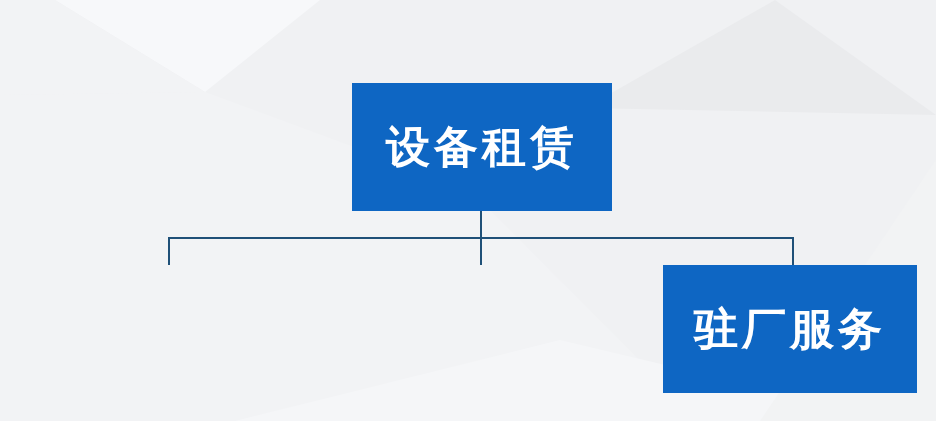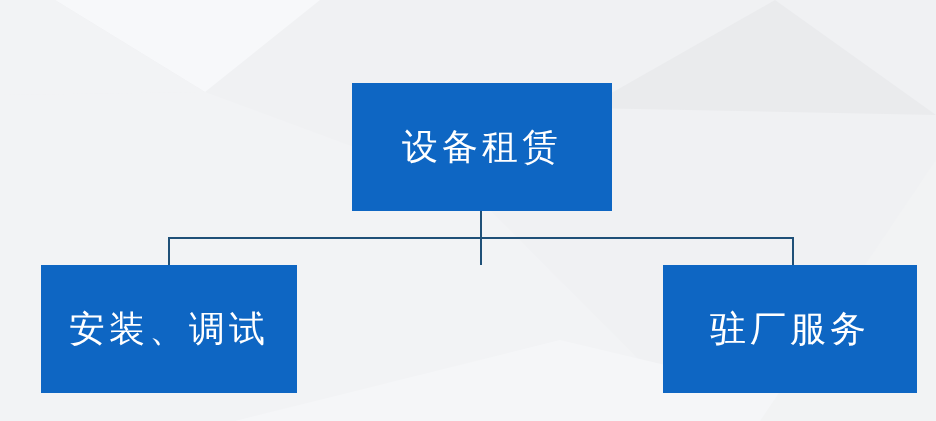--- a/index.html
+++ b/index.html
@@ -24,22 +24,22 @@
     width: 936px; height: 421px;
     display: block;
   }
   .node {
     position: absolute;
     background: var(--box-fill);
     color: var(--box-text);
     display: flex;
     align-items: center;
     justify-content: center;
-    font-weight: normal;
-    font-size: 36px;
+    font-weight: bold;
+    font-size: 44px;
     letter-spacing: 4px;
     line-height: 1;
     text-align: center;
     white-space: nowrap;
   }
   .node-root   { left: 352px; top: 83px;  width: 260px; height: 128px; }
   .node-child1 { left: 41px;  top: 265px; width: 256px; height: 128px; }
   .node-child2 { left: 353px; top: 265px; width: 255px; height: 128px; }
   .node-child3 { left: 663px; top: 265px; width: 254px; height: 128px; }
   .connector {
@@ -70,22 +70,19 @@
   <div class="connector conn-stem"></div>
   <div class="connector conn-horizontal"></div>
   <div class="connector conn-drop-left"></div>
   <div class="connector conn-drop-mid"></div>
   <div class="connector conn-drop-right"></div>
 
   <div class="node node-root">
     <span>设备租赁</span>
   </div>
 
-  <div class="node node-child1">
-    <span>安装、调试</span>
-  </div>
 
 
   <div class="node node-child3">
     <span>驻厂服务</span>
   </div>
 
 </div>
 
 </body></html>

